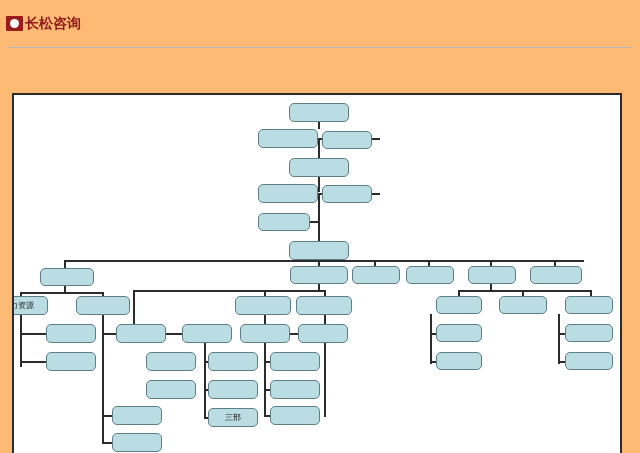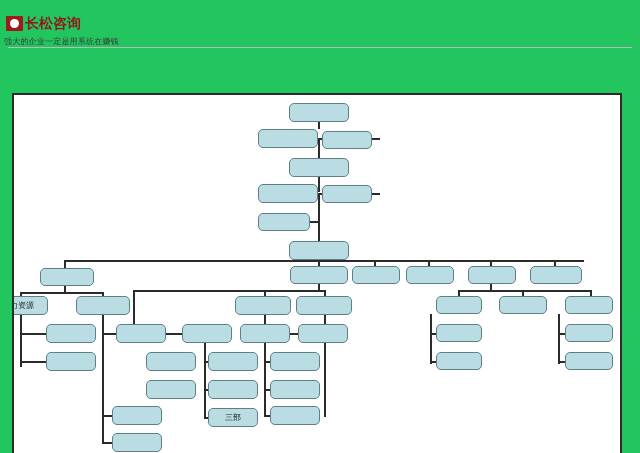--- a/index.html
+++ b/index.html
@@ -8,21 +8,21 @@
     background: #ffffff;
     width: 640px;
     height: 453px;
     overflow: hidden;
     font-family: "Liberation Sans", sans-serif;
   }
   #page {
     position: relative;
     width: 640px;
     height: 453px;
-    background: #22c55e;
+    background: #fdba74;
   }
 
   
   #header {
     position: absolute;
     left: 0; top: 0;
     width: 640px; height: 50px;
   }
   #logo-block {
     position: absolute;
@@ -119,21 +119,20 @@
 
 <div id="page">
 
   <div id="header">
 
     <div id="logo-block">
       <div id="logo-mark"></div>
       <div id="logo-text">长松咨询</div>
     </div>
 
-    <div id="tagline">强大的企业一定是用系统在赚钱</div>
 
     <div id="header-rule"></div>
   </div>
 
   <div id="chart-frame">
     <div id="chart-canvas">
         <div class="conn v" style="left: 316px; top: 120px; height: 7px; background: rgb(43, 43, 43);"></div>
         <div class="conn h" style="left: 256px; top: 136px; width: 122px; background: rgb(43, 43, 43);"></div>
         <div class="conn v" style="left: 316px; top: 136px; height: 20px; background: rgb(43, 43, 43);"></div>
         <div class="conn v" style="left: 316px; top: 175px; height: 15px; background: rgb(43, 43, 43);"></div>

